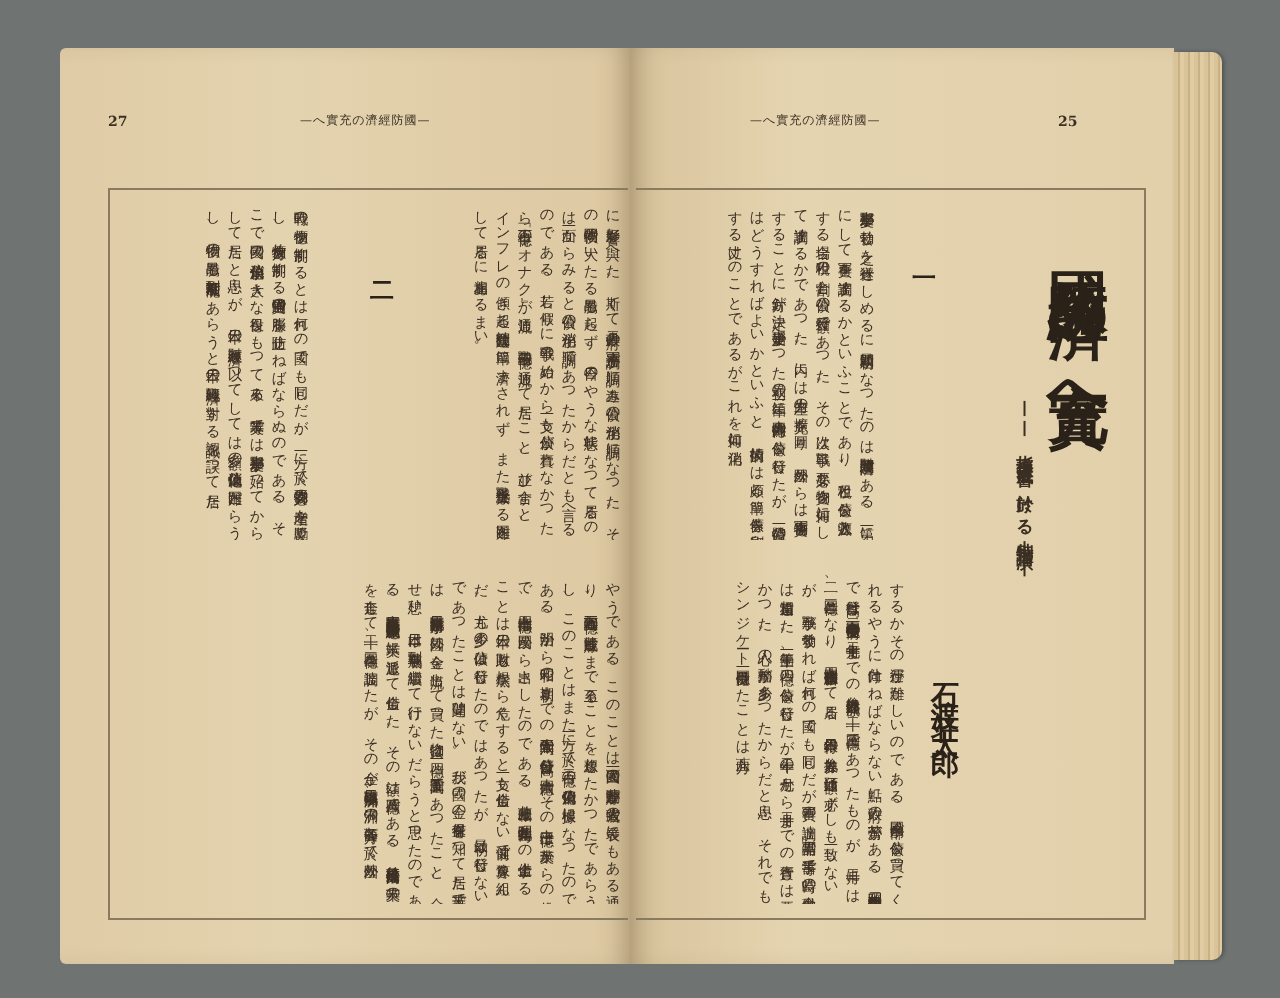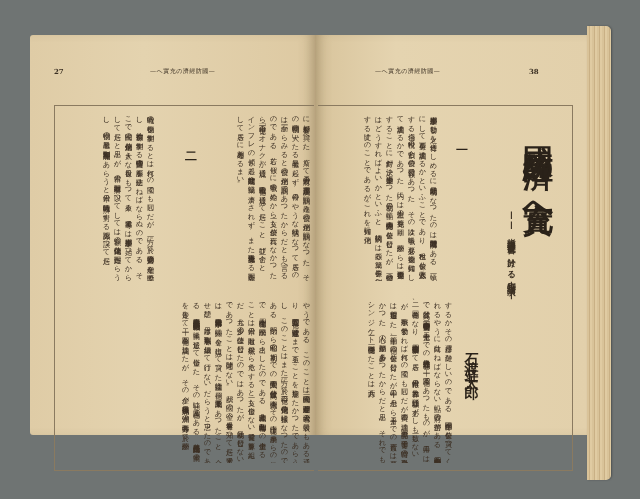--- a/index.html
+++ b/index.html
@@ -1,18 +1,18 @@
 <!DOCTYPE html>
 <html><head>
 <meta charset="utf-8">
 <style>
   html,body{margin:0;padding:0;}
   body{width:640px;height:499px;background:#6f7473;position:relative;overflow:hidden;font-family:"DejaVu Serif","Liberation Serif",serif;}
   .spread{position:absolute;left:30px;top:24px;width:582px;height:458px;}
-  .page{position:absolute;top:11px;height:400px;background:#e3d1ac;}
+  .page{position:absolute;top:0;height:458px;background:#e3d1ac;}
   .page.left{left:0;width:285px;border-radius:3px 0 0 3px;box-shadow:inset -10px 0 14px -8px rgba(90,70,40,.45);background:linear-gradient(90deg,#dfcca6 0%,#e4d3af 40%,#ddc9a2 100%);}
   .page.right{left:285px;width:272px;box-shadow:inset 10px 0 14px -8px rgba(90,70,40,.45);background:linear-gradient(90deg,#d8c49c 0%,#e5d4b0 30%,#e2d0ab 100%);}
   .edges{position:absolute;left:557px;top:2px;width:24px;height:454px;border-radius:0 5px 5px 0;
     background:repeating-linear-gradient(90deg,#d9c399 0px,#d9c399 2px,#c9b085 2px,#c9b085 3px,#e0cba2 3px,#e0cba2 5px);box-shadow:1px 0 2px rgba(0,0,0,.3);}
   .pnum{position:absolute;top:32px;font-size:7px;font-weight:bold;color:#3a2f22;}
   .runhead{position:absolute;top:32px;font-size:6px;color:#3a2f22;letter-spacing:.5px;white-space:nowrap;}
   .frame{position:absolute;top:70px;height:364px;border:1px solid #8a7a60;}
   .col{position:absolute;writing-mode:vertical-rl;font-size:7.2px;line-height:11px;color:#3d3024;letter-spacing:.3px;overflow:hidden;}
   .secnum{position:absolute;writing-mode:vertical-rl;font-size:12px;font-weight:bold;color:#2a2219;}
   .title{position:absolute;writing-mode:vertical-rl;font-size:30px;font-weight:bold;color:#2a2219;letter-spacing:4px;line-height:34px;}
@@ -38,21 +38,21 @@
       <span>戰時の物價を抑制するとは何れの國でも同じだ</span><span>が、一方に於て必要物資の増産を獎勵し、片方物價を</span><span>抑制する中國通貨の膨脹を防止せねばならぬのであ</span><span>る。そこで國民の公債消化が大きな役目をもつて來</span><span>る。米英等では支那事變が始つてから色々研究して居</span><span>たと思ふが、日本の財政經濟を以つてしては多額の公</span><span>債消化は困難だらうし、物價の昂騰も到底抑制不可能</span><span>であらうと日本の戰時經濟に對する認識を誤つて居た</span>
     </div>
 
     <div class="col" style="left:28px;top:262px;width:254px;height:166px;">
       <span>やうである。このことは一面國民の貯蓄運動が大藏省</span><span>の發表にもある通り、五年間五百億の貯蓄達成にまで</span><span>至ることを豫想したかつたであらうし、このことはま</span><span>た一方に於て二百億の公債消化の根據になつたのであ</span><span>る。明治から昭和の初期までの六十五年間の公債發行</span><span>高は六十億圓、その中十三億は米英からの借款で、四</span><span>十七億圓は國民から出さしたのである。</span><span>井上藏相は昭和九年當時この上借金することは日本</span><span>の財政も根底から危くすると一文も借金しない健前で</span><span>豫算を組んだ。尤も多少の公債は發行したのではあつ</span><span>たが、最初は發行しない豫定であつたことは間違ひな</span><span>い。我が國の金の保有量を知つて居た米英では、日露</span><span>戰爭當時日本が外國に金を流出して買つた物資は一億</span><span>四、五千萬圓であつたこと、合せ想ひ、日本は到底戰</span><span>爭を繼續して行けないだらうと思つたのである。事實</span><span>日露戰爭當時高橋日本銀行副總裁を米英に派遣して借</span><span>金した。その額は八億圓である。其後高橋是清氏は米</span><span>英の間を奔走して十二、三億圓を調達したが、そ</span><span>の金が日露戰爭後滿洲、満洲の各方面等に於て外國か</span>
     </div>
   </div>
 
   <div class="page right">
     <div class="runhead" style="left:60px;">—へ實充の濟經防國—</div>
-    <div class="pnum" style="left:214px;">38</div>
+    <div class="pnum" style="left:214px;">25</div>
     <div class="frame" style="left:3px;width:254px;border-left:none;"></div>
 
     <div class="col" style="left:4px;top:76px;width:120px;height:170px;">
       <span>支那事變が勃發し之を遂行せしめるに最初問題にな</span><span>つたのは財政經濟問題である。第一に如何にして軍費</span><span>を調達するかといふことであり、租稅と公債を收入源</span><span>とする場合、租稅の割合と公債の發行額であつた。そ</span><span>の次は戰爭に必要な物資を如何にして調達するかであ</span><span>つた。内には生産力の擴充を圖り、外國からは軍需物</span><span>資を輸入することに方針が決定、事變始まつた最初の</span><span>一箇年に十億圓内外の公債を發行したが、一體公債の發</span><span>行はどうすればよいかといふと、技術的には頗る簡單、</span><span>債券を印刷する丈けのことであるがこれを如何に消化</span>
     </div>
     <div class="secnum" style="left:138px;top:108px;">一</div>
 
     <div class="col" style="left:4px;top:262px;width:135px;height:166px;">
       <span>するかその運行が難かしいのである。國民全部が公債</span><span>を買つてくれるやうに仕向けねばならない點に政府の</span><span>苦勞がある。昭和十二年以來今日まで發行高は二百三</span><span>十億圓事變發生前の十二年七月までの兌換券流通額は</span><span>十二、三億圓であつたものが、十二月には五十二、三</span><span>億圓となり、四十億圓新規膨張して居る。日本銀行の兌</span><span>換券と預通額は必ずしも一致しないが、戰爭が勃發すれば</span><span>何れの國でも同じだが軍費の調達、軍需品の手當等で</span><span>當時の金融界は相當逼迫した。一箇年十三、四億の公</span><span>債を發行したが十二年の七月から十二月までの賣行き</span><span>は悪かつた。人心の動搖が多少あつたからだと思ふ。</span><span>それでもシンジケート一億圓引受けたことは八方面</span>
     </div>

